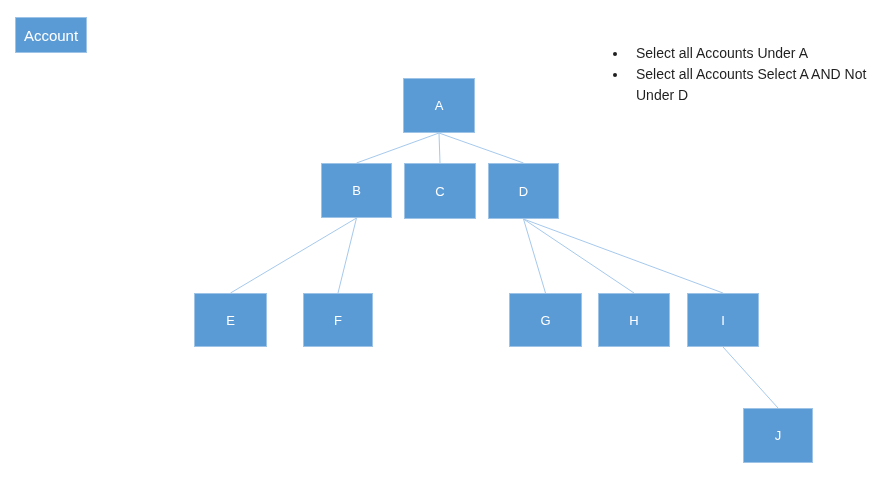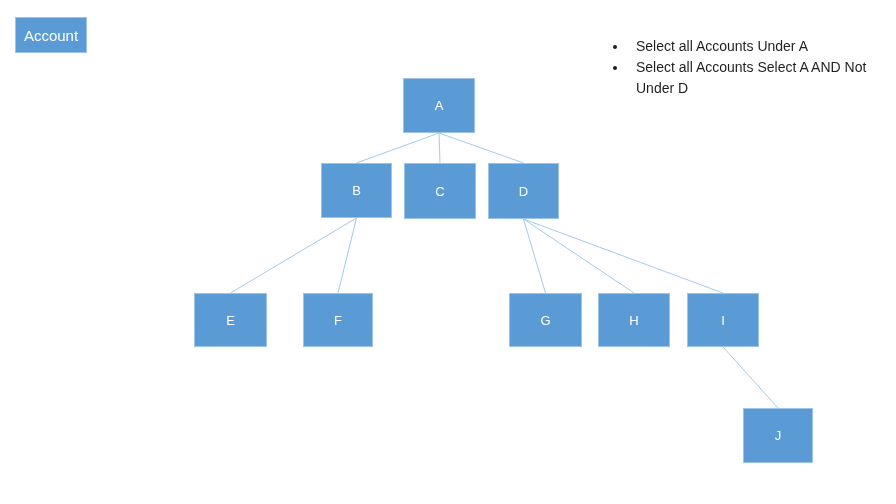--- a/index.html
+++ b/index.html
@@ -32,21 +32,21 @@
     position: absolute;
     box-sizing: border-box;
     display: flex; align-items: center; justify-content: center;
     background: var(--node-fill);
     border: 1px solid var(--node-border);
     color: var(--node-text);
     font-size: 13px;
   }
   .notes {
     position: absolute;
-    left: 600px; top: 36px;
+    left: 600px; top: 43px;
     width: 290px;
   }
   .notes ul {
     margin: 0;
     padding-left: 28px;
     list-style: disc;
     color: var(--note-text);
     font-size: 14px;
     line-height: 21px;
   }

